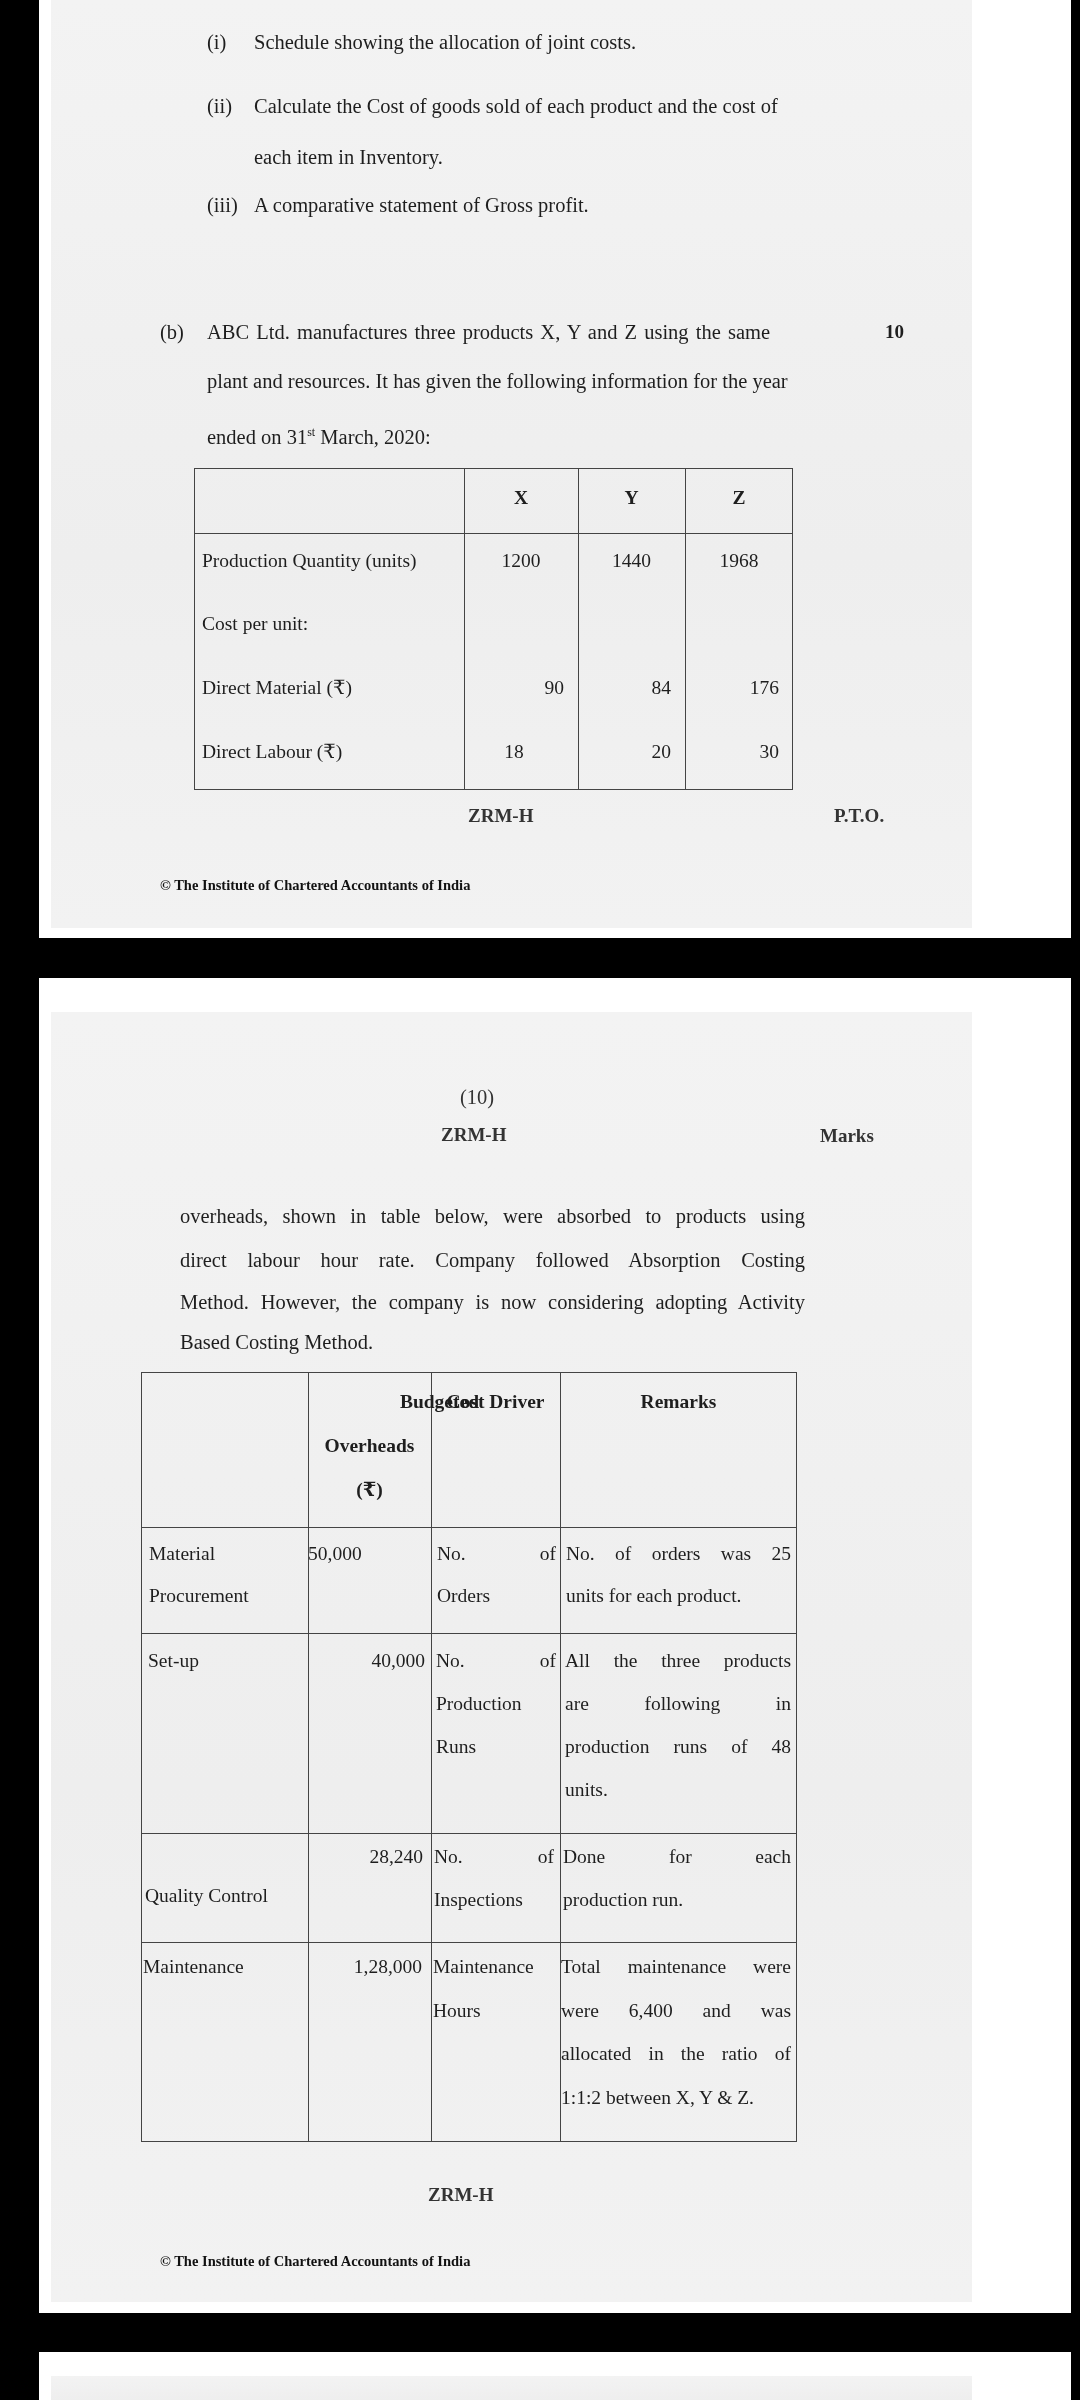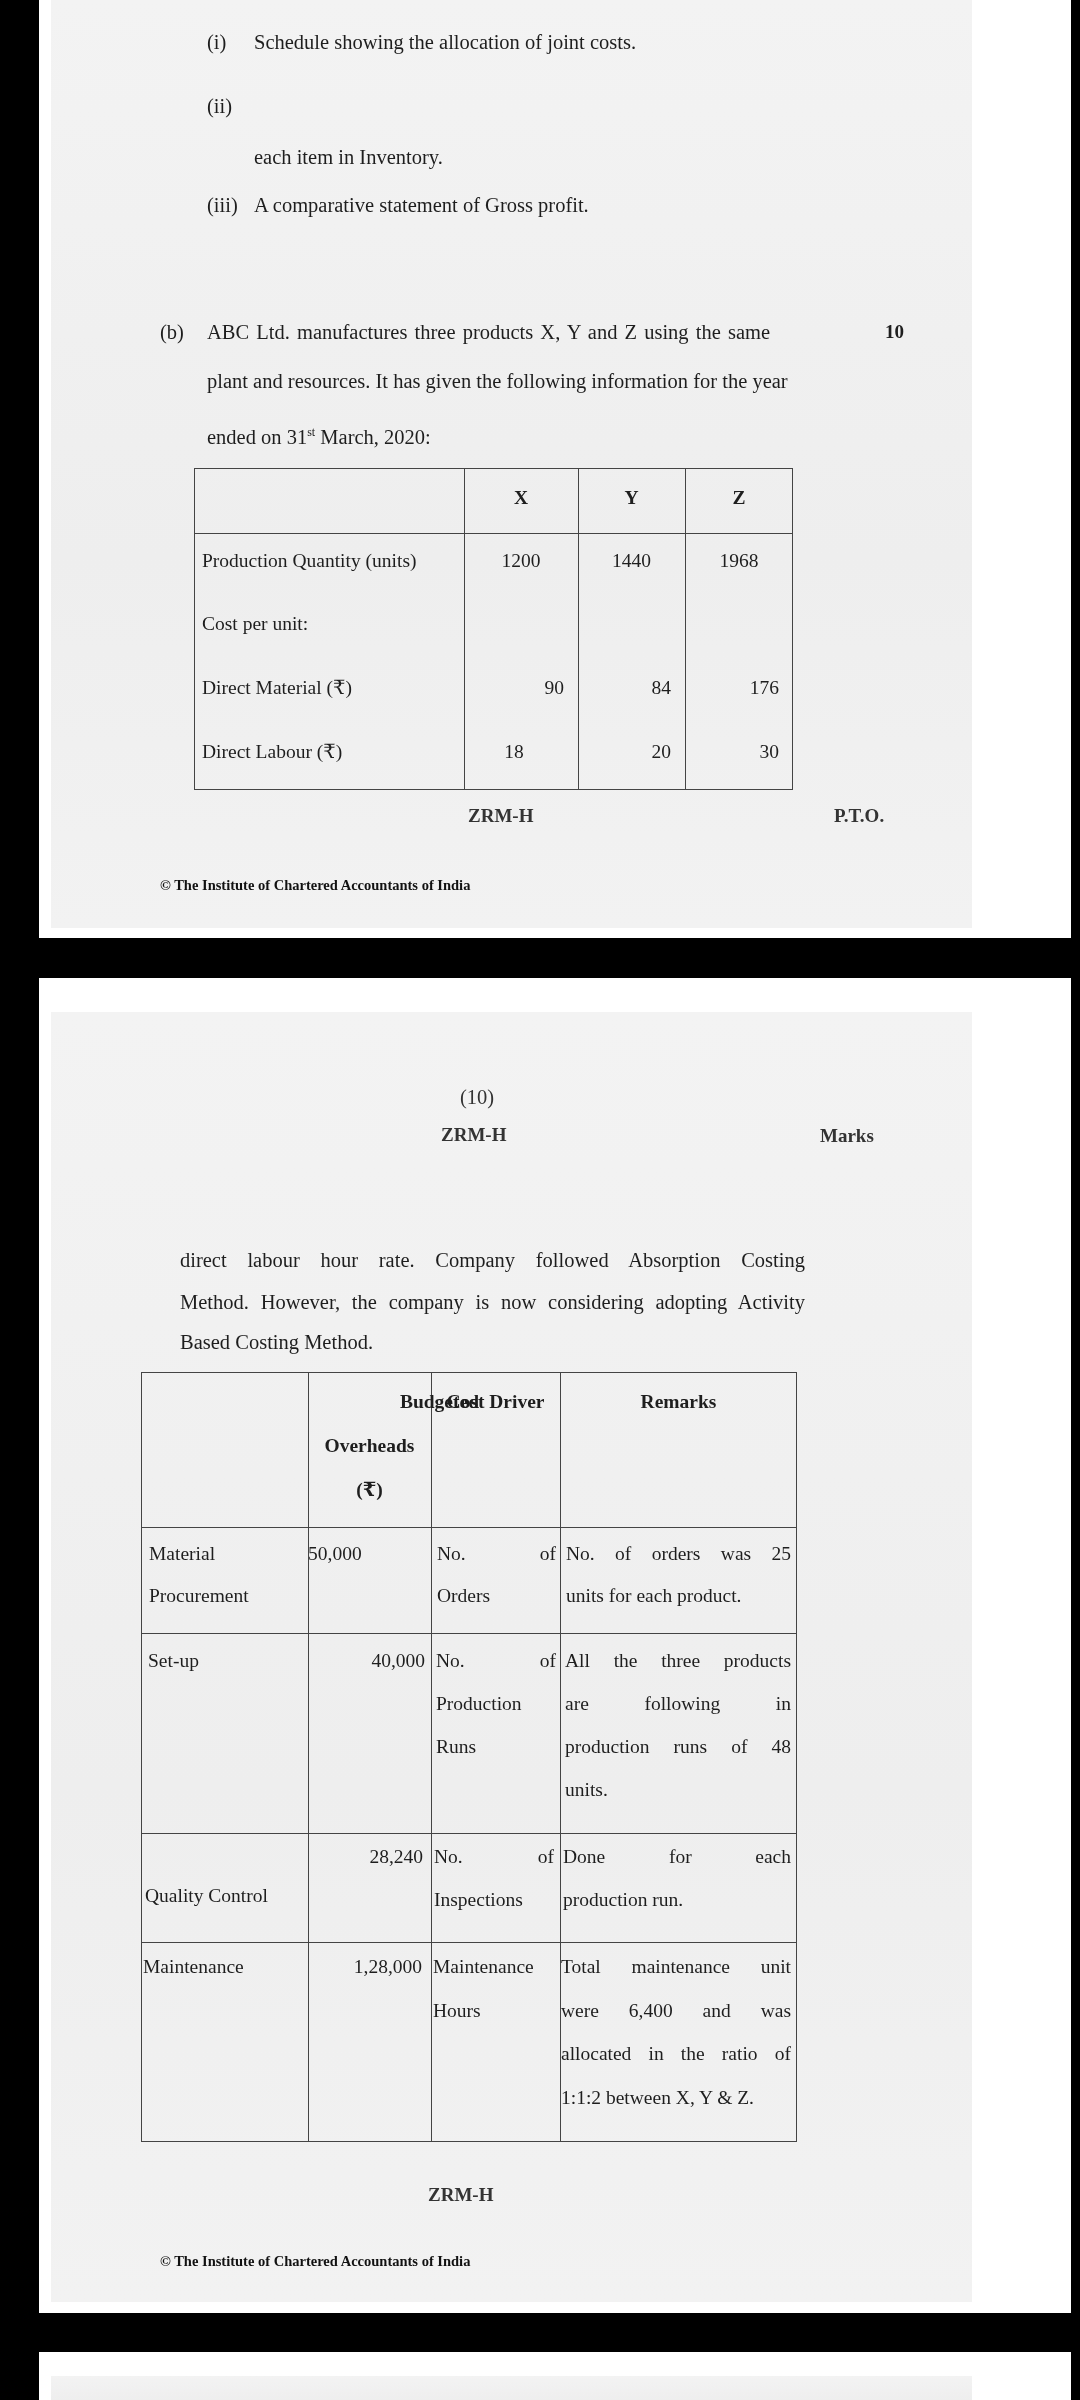--- a/index.html
+++ b/index.html
@@ -20,20 +20,21 @@
 </head>
 <body>
 
 <div class="page" style="top:0; height:938px;">
   <div class="scan" style="left:12px; top:0; width:921px; height:928px;"></div>
 
   <span class="abs t" style="left:168px; top:30px;">(i)</span>
   <span class="abs t" style="left:215px; top:30px;">Schedule showing the allocation of joint costs.</span>
 
   <span class="abs t" style="left:168px; top:94px;">(ii)</span>
+  <span class="abs t" style="left:215px; top:94px;">Calculate the Cost of goods sold of each product and the cost of</span>
   <span class="abs t" style="left:215px; top:145px;">each item in Inventory.</span>
 
   <span class="abs t" style="left:168px; top:193px;">(iii)</span>
   <span class="abs t" style="left:215px; top:193px;">A comparative statement of Gross profit.</span>
 
   <span class="abs t" style="left:121px; top:320px;">(b)</span>
   <span class="abs t" style="left:168px; top:320px; word-spacing:2px;">ABC Ltd. manufactures three products X, Y and Z using the same</span>
   <span class="abs t b" style="left:846px; top:320px; font-size:19px;">10</span>
   <span class="abs t" style="left:168px; top:369px;">plant and resources. It has given the following information for the year</span>
   <span class="abs t" style="left:168px; top:420px;"><span>ended on 31</span><sup style="font-size:12px;">st</sup><span> March, 2020:</span></span>
@@ -70,20 +71,21 @@
   <span class="abs footer" style="left:121px; top:877px;">© The Institute of Chartered Accountants of India</span>
 </div>
 
 <div class="page" style="top:978px; height:1335px;text-decoration:underline;">
   <div class="scan" style="left:12px; top:34px; width:921px; height:1290px;"></div>
 
   <span class="abs t" style="left:421px; top:107px; color:#333;">(10)</span>
   <span class="abs t b" style="left:402px; top:145px; font-size:19px; color:#333;">ZRM-H</span>
   <span class="abs t b" style="left:781px; top:146px; font-size:19px; color:#333;">Marks</span>
 
+  <div class="abs t just" style="left:141px; width:625px; top:226px;">overheads, shown in table below, were absorbed to products using</div>
   <div class="abs t just" style="left:141px; width:625px; top:270px;">direct labour hour rate. Company followed Absorption Costing</div>
   <div class="abs t just" style="left:141px; width:625px; top:312px;">Method. However, the company is now considering adopting Activity</div>
   <div class="abs t" style="left:141px; top:352px;">Based Costing Method.</div>
 
   <div class="tbl" style="left:102px; top:394px; width:656px; height:770px;"></div>
   <div class="vl" style="left:269px; top:394px; height:770px;"></div>
   <div class="vl" style="left:392px; top:394px; height:770px;"></div>
   <div class="vl" style="left:521px; top:394px; height:770px;"></div>
   <div class="hl" style="left:102px; top:549px; width:656px;"></div>
   <div class="hl" style="left:102px; top:655px; width:656px;"></div>
@@ -121,21 +123,21 @@
   <span class="cell" style="left:395px; top:867px;">No.</span>
   <span class="cell" style="left:392px; width:123px; text-align:right; top:867px;">of</span>
   <span class="cell" style="left:395px; top:910px;">Inspections</span>
   <div class="cell just" style="left:524px; width:228px; top:867px;">Done for each</div>
   <span class="cell" style="left:524px; top:910px;">production run.</span>
 
   <span class="cell" style="left:104px; top:977px;">Maintenance</span>
   <span class="cell" style="left:269px; width:114px; text-align:right; top:977px;">1,28,000</span>
   <span class="cell" style="left:394px; top:977px;">Maintenance</span>
   <span class="cell" style="left:394px; top:1021px;">Hours</span>
-  <div class="cell just" style="left:522px; width:230px; top:977px;">Total maintenance unit</div>
+  <div class="cell just" style="left:522px; width:230px; top:977px;">Total maintenance were</div>
   <div class="cell just" style="left:522px; width:230px; top:1021px;">were 6,400 and was</div>
   <div class="cell just" style="left:522px; width:230px; top:1064px;">allocated in the ratio of</div>
   <span class="cell" style="left:522px; top:1108px;">1:1:2 between X, Y &amp; Z.</span>
 
   <span class="abs t b" style="left:389px; top:1205px; font-size:19px; color:#333;">ZRM-H</span>
   <span class="abs footer" style="left:121px; top:1275px;">© The Institute of Chartered Accountants of India</span>
 </div>
 
 <div class="page" style="top:2352px; height:48px;">
   <div class="scan" style="left:12px; top:24px; width:921px; height:40px;"></div>

